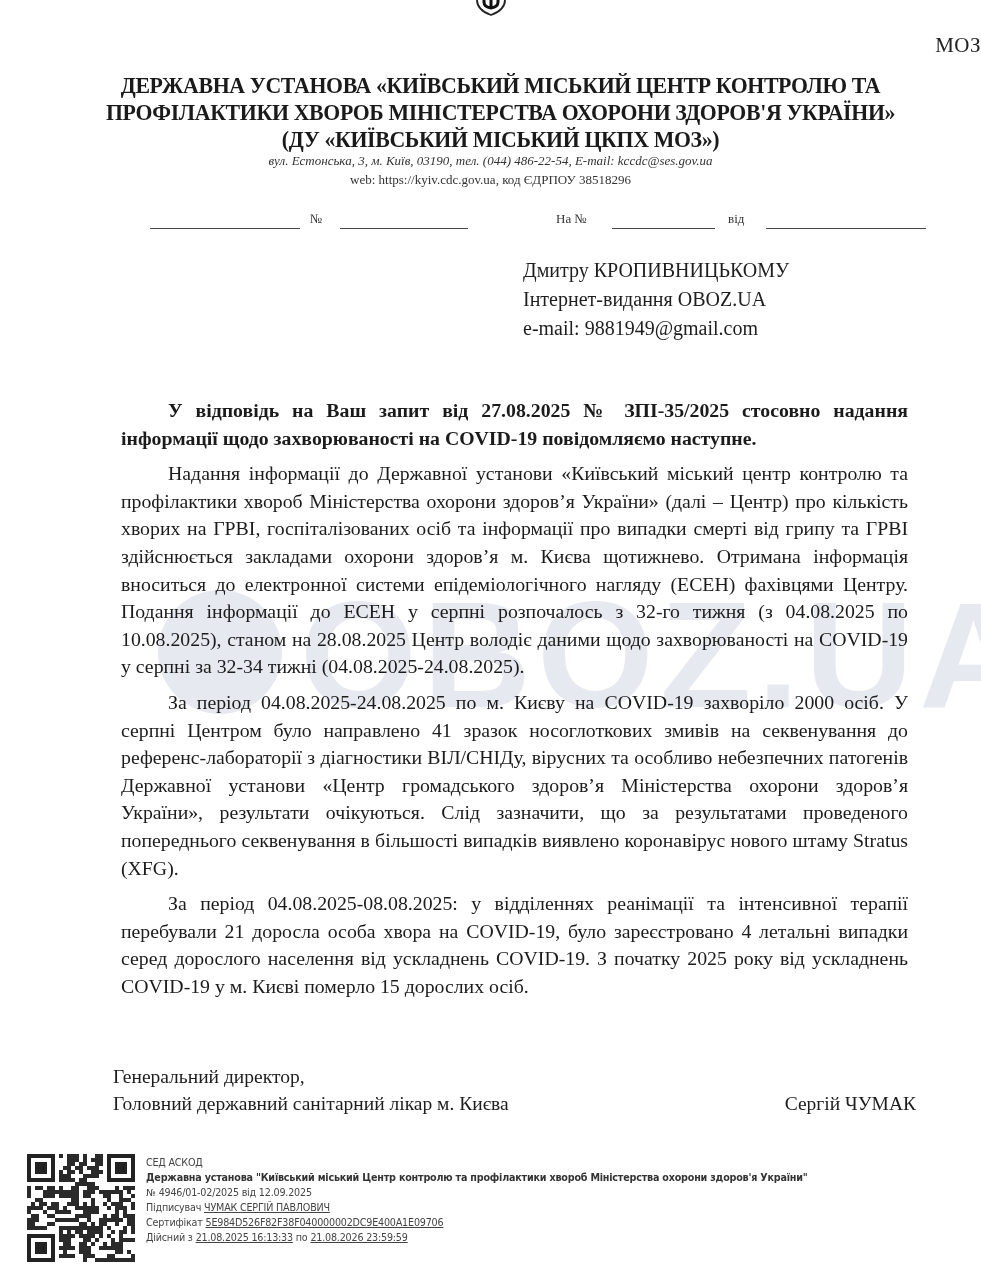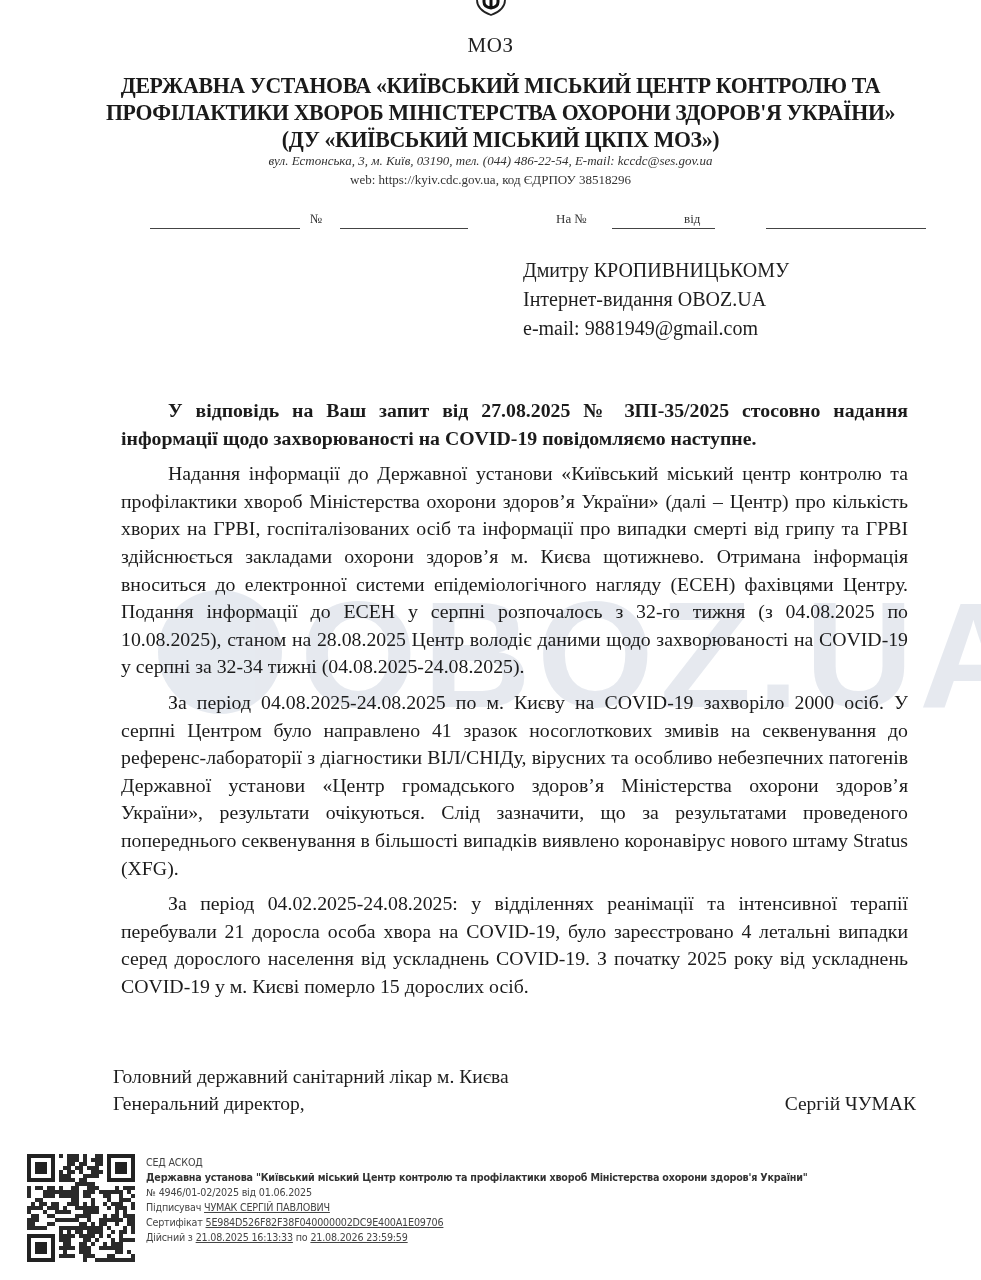--- a/index.html
+++ b/index.html
@@ -2,21 +2,21 @@
 <html><head>
   <meta charset="utf-8">
   <style>
     html, body { margin:0; padding:0; }
     body {
       width:981px; height:1280px; background:#ffffff; position:relative; overflow:hidden;
       font-family:"Liberation Serif","DejaVu Serif",serif; color:#1c1c1c;
     }
     .abs { position:absolute; }
     .emblem { left:474px; top:-14px; width:34px; height:30px; }
-    .moz { left:0; width:981px; top:33px; text-align:center; font-size:21px; letter-spacing:0.5px; color:#222; }
+    .moz { left:0; width:981px; top:33px; text-align:right; font-size:21px; letter-spacing:0.5px; color:#222; }
     .org { left:40px; width:921px; text-align:center; font-weight:bold; font-size:23.5px; line-height:27px; color:#1a1a1a; letter-spacing:-0.4px; transform:scaleX(0.93); transform-origin:center; }
     .org1 { top:72px; }
     .org2 { top:99px; }
     .org3 { top:126px; }
     .addr { left:0; width:981px; text-align:center; font-size:13px; color:#333; line-height:19px; }
     .addr1 { top:151px;font-style:italic; }
     .addr2 { top:170px; }
     .regline { top:207px; left:0; width:981px; height:30px; font-size:13px; color:#333; }
     .uline { position:absolute; border-bottom:1.5px solid #444; height:0; }
     .regtext { position:absolute; top:4px; }
@@ -52,45 +52,45 @@
 
 <div class="abs addr addr1">вул. Естонська, 3, м. Київ, 03190, тел. (044) 486-22-54, E-mail: kccdc@ses.gov.ua</div>
 <div class="abs addr addr2">web: https://kyiv.cdc.gov.ua,   код ЄДРПОУ 38518296</div>
 
 <div class="abs regline">
   <div class="uline" style="left:150px; width:150px; top:21px;"></div>
   <span class="regtext" style="left:310px;">№</span>
   <div class="uline" style="left:340px; width:128px; top:21px;"></div>
   <span class="regtext" style="left:556px;">На №</span>
   <div class="uline" style="left:612px; width:103px; top:21px;"></div>
-  <span class="regtext" style="left:684px;">від</span>
+  <span class="regtext" style="left:728px;">від</span>
   <div class="uline" style="left:766px; width:160px; top:21px;"></div>
 </div>
 
 <div class="abs recipient">
   <div>Дмитру КРОПИВНИЦЬКОМУ</div>
   <div>Інтернет-видання OBOZ.UA</div>
   <div>e-mail: 9881949@gmail.com</div>
 </div>
 
 <div class="abs watermark">
   <div class="wm-circle"></div>
   <div class="wm-text">OBOZ.UA</div>
 </div>
 
 <div class="abs body">
   <p class="b">У відповідь на Ваш запит від 27.08.2025 № ЗПІ-35/2025 стосовно надання інформації щодо захворюваності на COVID-19 повідомляємо наступне.</p>
   <p>Надання інформації до Державної установи «Київський міський центр контролю та профілактики хвороб Міністерства охорони здоров’я України» (далі – Центр) про кількість хворих на ГРВІ, госпіталізованих осіб та інформації про випадки смерті від грипу та ГРВІ здійснюється закладами охорони здоров’я м. Києва щотижнево. Отримана інформація вноситься до електронної системи епідеміологічного нагляду (ЕСЕН) фахівцями Центру. Подання інформації до ЕСЕН у серпні розпочалось з 32-го тижня (з 04.08.2025 по 10.08.2025), станом на 28.08.2025 Центр володіє даними щодо захворюваності на COVID-19 у серпні за 32-34 тижні (04.08.2025-24.08.2025).</p>
   <p>За період 04.08.2025-24.08.2025 по м. Києву на COVID-19 захворіло 2000 осіб. У серпні Центром було направлено 41 зразок носоглоткових змивів на секвенування до референс-лабораторії з діагностики ВІЛ/СНІДу, вірусних та особливо небезпечних патогенів Державної установи «Центр громадського здоров’я Міністерства охорони здоров’я України», результати очікуються. Слід зазначити, що за результатами проведеного попереднього секвенування в більшості випадків виявлено коронавірус нового штаму Stratus (XFG).</p>
-  <p>За період 04.02.2025-24.08.2025: у відділеннях реанімації та інтенсивної терапії перебували 21 доросла особа хвора на COVID-19, було зареєстровано 4 летальні випадки серед дорослого населення від ускладнень COVID-19. З початку 2025 року від ускладнень COVID-19 у м. Києві померло 15 дорослих осіб.</p>
+  <p>За період 04.08.2025-08.08.2025: у відділеннях реанімації та інтенсивної терапії перебували 21 доросла особа хвора на COVID-19, було зареєстровано 4 летальні випадки серед дорослого населення від ускладнень COVID-19. З початку 2025 року від ускладнень COVID-19 у м. Києві померло 15 дорослих осіб.</p>
 </div>
 
 <div class="abs sig">
+  <div>Генеральний директор,</div>
   <div>Головний державний санітарний лікар м. Києва</div>
-  <div>Генеральний директор,</div>
   <div class="right">Сергій ЧУМАК</div>
 </div>
 
 <div class="abs qr">
   <svg width="108" height="109" viewBox="0 0 27 27" shape-rendering="crispEdges" id="qrsvg">
     <rect width="27" height="27" fill="#fff"></rect>
   <rect x="8" y="0" width="1" height="1" fill="#2a2a2a"></rect>
       <rect x="10" y="0" width="1" height="1" fill="#2a2a2a"></rect>
       <rect x="11" y="0" width="1" height="1" fill="#2a2a2a"></rect>
       <rect x="12" y="0" width="1" height="1" fill="#2a2a2a"></rect>
@@ -402,21 +402,21 @@
       <rect x="22" y="2" width="3" height="3" fill="#222"></rect>
       <rect x="0" y="20" width="7" height="7" fill="#222"></rect>
       <rect x="1" y="21" width="5" height="5" fill="#fff"></rect>
       <rect x="2" y="22" width="3" height="3" fill="#222"></rect>
     </svg>
 </div>
 
 <div class="abs stamp">
   <div>СЕД АСКОД</div>
   <div class="bold">Державна установа "Київський міський Центр контролю та профілактики хвороб Міністерства охорони здоров'я України"</div>
-  <div>№ 4946/01-02/2025 від 01.06.2025</div>
+  <div>№ 4946/01-02/2025 від 12.09.2025</div>
   <div>
     <span>Підписувач</span>
     <span class="u">ЧУМАК СЕРГІЙ ПАВЛОВИЧ</span>
   </div>
   <div>
     <span>Сертифікат</span>
     <span class="u">5E984D526F82F38F040000002DC9E400A1E09706</span>
   </div>
   <div>
     <span>Дійсний з</span>

